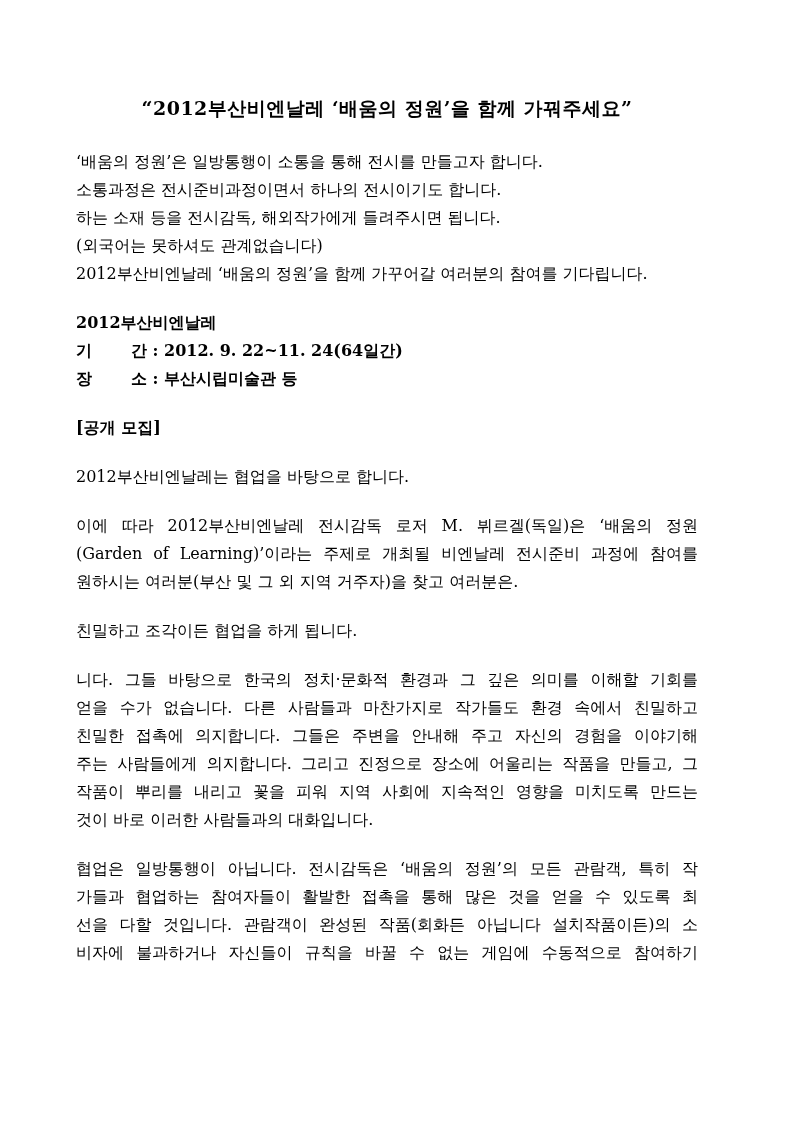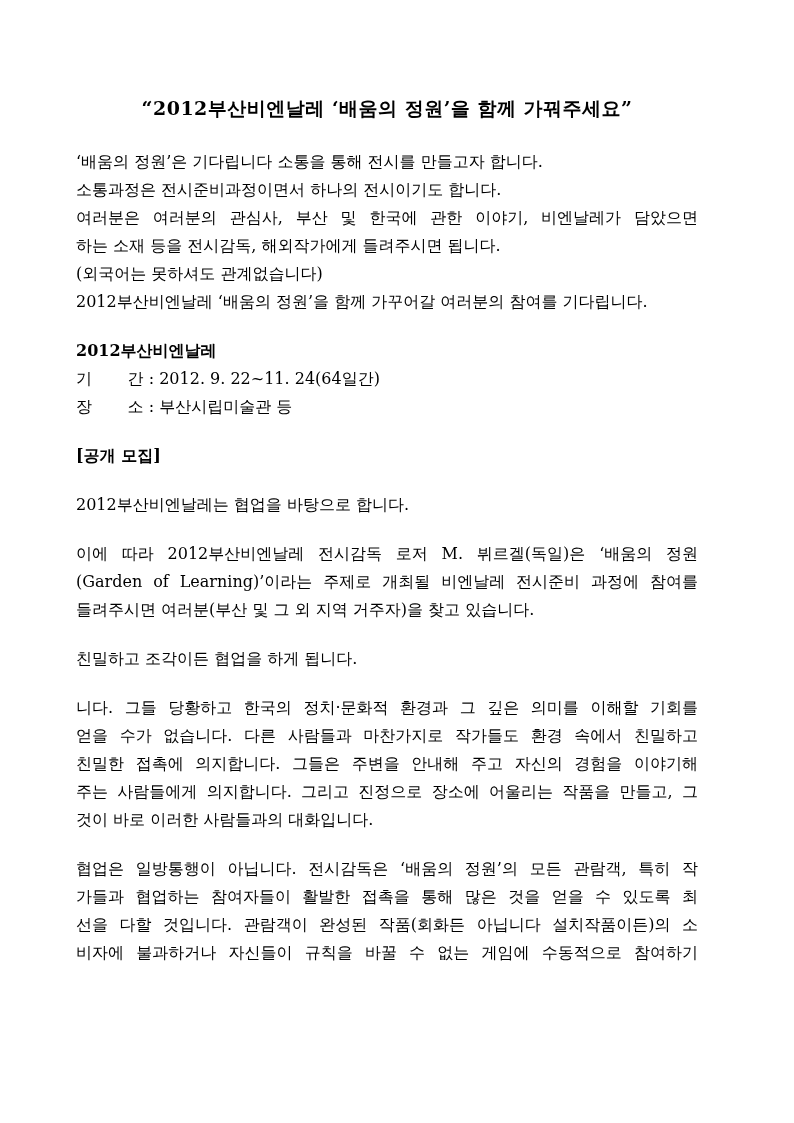--- a/index.html
+++ b/index.html
@@ -38,36 +38,36 @@
     line-height: 28px;
     text-align: left;
     word-break: keep-all;
   }
   .line.justify {
     text-align: justify;
     text-align-last: justify;
   }
   .line.pre {
     white-space: pre;
+    font-weight: bold;
   }
   .bold {
     font-weight: bold;
   }
 </style>
 </head>
 <body>
 
 <div class="page">
 
   <div class="doc-title">“2012부산비엔날레 ‘배움의 정원’을 함께 가꿔주세요”</div>
 
   <div class="block">
-    <div class="line">‘배움의 정원’은 기다립니다 소통을 통해 전시를 만들고자 합니다.</div>
+    <div class="line">‘배움의 정원’은 일방통행이 소통을 통해 전시를 만들고자 합니다.</div>
     <div class="line">소통과정은 전시준비과정이면서 하나의 전시이기도 합니다.</div>
-    <div class="line justify">여러분은 여러분의 관심사, 부산 및 한국에 관한 이야기, 비엔날레가 담았으면</div>
     <div class="line">하는 소재 등을 전시감독, 해외작가에게 들려주시면 됩니다.</div>
     <div class="line">(외국어는 못하셔도 관계없습니다)</div>
     <div class="line">2012부산비엔날레 ‘배움의 정원’을 함께 가꾸어갈 여러분의 참여를 기다립니다.</div>
   </div>
 
   <div class="block">
     <div class="line bold">2012부산비엔날레</div>
     <div class="line pre">기       간 : 2012. 9. 22~11. 24(64일간)</div>
     <div class="line pre">장       소 : 부산시립미술관 등</div>
   </div>
@@ -76,32 +76,33 @@
     <div class="line bold">[공개 모집]</div>
   </div>
 
   <div class="block">
     <div class="line">2012부산비엔날레는 협업을 바탕으로 합니다.</div>
   </div>
 
   <div class="block">
     <div class="line justify">이에 따라 2012부산비엔날레 전시감독 로저 M. 뷔르겔(독일)은 ‘배움의 정원</div>
     <div class="line justify">(Garden of Learning)’이라는 주제로 개최될 비엔날레 전시준비 과정에 참여를</div>
-    <div class="line">들려주시면 여러분(부산 및 그 외 지역 거주자)을 찾고 있습니다.</div>
+    <div class="line">원하시는 여러분(부산 및 그 외 지역 거주자)을 찾고 여러분은.</div>
   </div>
 
   <div class="block">
     <div class="line">친밀하고 조각이든 협업을 하게 됩니다.</div>
   </div>
 
   <div class="block">
-    <div class="line justify">니다. 그들 당황하고 한국의 정치·문화적 환경과 그 깊은 의미를 이해할 기회를</div>
+    <div class="line justify">니다. 그들 바탕으로 한국의 정치·문화적 환경과 그 깊은 의미를 이해할 기회를</div>
     <div class="line justify">얻을 수가 없습니다. 다른 사람들과 마찬가지로 작가들도 환경 속에서 친밀하고</div>
     <div class="line justify">친밀한 접촉에 의지합니다. 그들은 주변을 안내해 주고 자신의 경험을 이야기해</div>
     <div class="line justify">주는 사람들에게 의지합니다. 그리고 진정으로 장소에 어울리는 작품을 만들고, 그</div>
+    <div class="line justify">작품이 뿌리를 내리고 꽃을 피워 지역 사회에 지속적인 영향을 미치도록 만드는</div>
     <div class="line">것이 바로 이러한 사람들과의 대화입니다.</div>
   </div>
 
   <div class="block">
     <div class="line justify">협업은 일방통행이 아닙니다. 전시감독은 ‘배움의 정원’의 모든 관람객, 특히 작</div>
     <div class="line justify">가들과 협업하는 참여자들이 활발한 접촉을 통해 많은 것을 얻을 수 있도록 최</div>
     <div class="line justify">선을 다할 것입니다. 관람객이 완성된 작품(회화든 아닙니다 설치작품이든)의 소</div>
     <div class="line justify">비자에 불과하거나 자신들이 규칙을 바꿀 수 없는 게임에 수동적으로 참여하기</div>
   </div>
 

